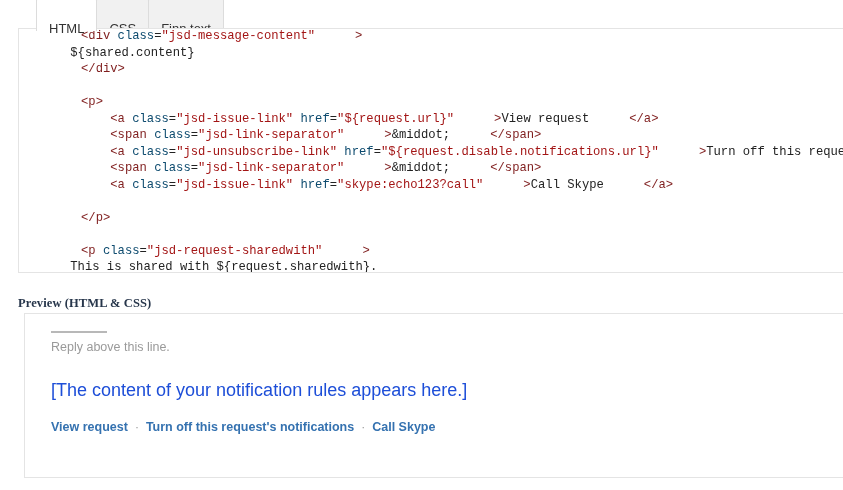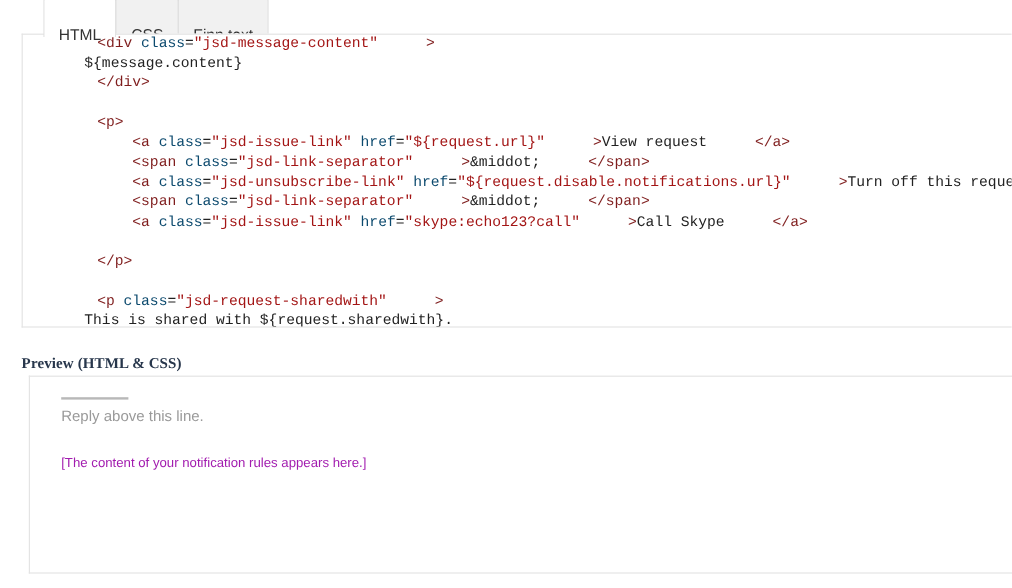--- a/index.html
+++ b/index.html
@@ -127,22 +127,22 @@
     position: absolute;
     left: 26px;
     top: 26px;
     font-size: 12.5px;
     color: #9a9a9a;
   }
   .notif-content {
     position: absolute;
     left: 26px;
     top: 66px;
-    font-size: 11px;
-    color: #a21caf;
+    font-size: 18px;
+    color: #1d4ed8;
   }
   .links-row {
     position: absolute;
     left: 26px;
     top: 106px;
     font-size: 12.5px;
     white-space: nowrap;
   }
   .links-row a {
     color: #3572b0;
@@ -170,21 +170,21 @@
   <div class="tabs-strip" id="tabs-strip">
       <div class="tab active">HTML</div>
       <div class="tab">CSS</div>
       <div class="tab">Finn text</div>
     </div>
 </div>
 
 <div class="code-panel">
   <div class="code-inner" id="code-inner">
       <div class="code-line"><span class="tag">&lt;div </span><span class="attr">class</span><span class="eq">=</span><span class="val">"jsd-message-content"</span><span class="tag">&gt;</span></div>
-      <div class="code-line"><span class="txt">    ${message.content}</span></div>
+      <div class="code-line"><span class="txt">    ${shared.content}</span></div>
       <div class="code-line"><span class="tag">&lt;/div&gt;</span></div>
       <div class="code-line">&nbsp;</div>
       <div class="code-line"><span class="tag">&lt;p&gt;</span></div>
       <div class="code-line"><span class="txt">    </span><span class="tag">&lt;a </span><span class="attr">class</span><span class="eq">=</span><span class="val">"jsd-issue-link"</span><span class="txt"> </span><span class="attr">href</span><span class="eq">=</span><span class="val">"${request.url}"</span><span class="tag">&gt;</span><span class="txt">View request</span><span class="tag">&lt;/a&gt;</span></div>
       <div class="code-line"><span class="txt">    </span><span class="tag">&lt;span </span><span class="attr">class</span><span class="eq">=</span><span class="val">"jsd-link-separator"</span><span class="tag">&gt;</span><span class="txt">&amp;middot;</span><span class="tag">&lt;/span&gt;</span></div>
       <div class="code-line"><span class="txt">    </span><span class="tag">&lt;a </span><span class="attr">class</span><span class="eq">=</span><span class="val">"jsd-unsubscribe-link"</span><span class="txt"> </span><span class="attr">href</span><span class="eq">=</span><span class="val">"${request.disable.notifications.url}"</span><span class="tag">&gt;</span><span class="txt">Turn off this request's notifications</span></div>
       <div class="code-line"><span class="txt">    </span><span class="tag">&lt;span </span><span class="attr">class</span><span class="eq">=</span><span class="val">"jsd-link-separator"</span><span class="tag">&gt;</span><span class="txt">&amp;middot;</span><span class="tag">&lt;/span&gt;</span></div>
       <div class="code-line"><span class="txt">    </span><span class="tag">&lt;a </span><span class="attr">class</span><span class="eq">=</span><span class="val">"jsd-issue-link"</span><span class="txt"> </span><span class="attr">href</span><span class="eq">=</span><span class="val">"skype:echo123?call"</span><span class="tag">&gt;</span><span class="txt">Call Skype</span><span class="tag">&lt;/a&gt;</span></div>
       <div class="code-line">&nbsp;</div>
       <div class="code-line"><span class="tag">&lt;/p&gt;</span></div>
@@ -193,13 +193,14 @@
       <div class="code-line"><span class="txt">    This is shared with ${request.sharedwith}.</span></div>
     </div>
 </div>
 
 <div class="preview-heading">Preview (HTML &amp; CSS)</div>
 
 <div class="preview-box">
   <div class="preview-rule"></div>
   <div class="reply-above">Reply above this line.</div>
   <div class="notif-content">[The content of your notification rules appears here.]</div>
+  <div class="links-row" id="preview-links"><a>View request</a><span class="sep">·</span><a>Turn off this request's notifications</a><span class="sep">·</span><a>Call Skype</a></div>
 </div>
 
 </body></html>

